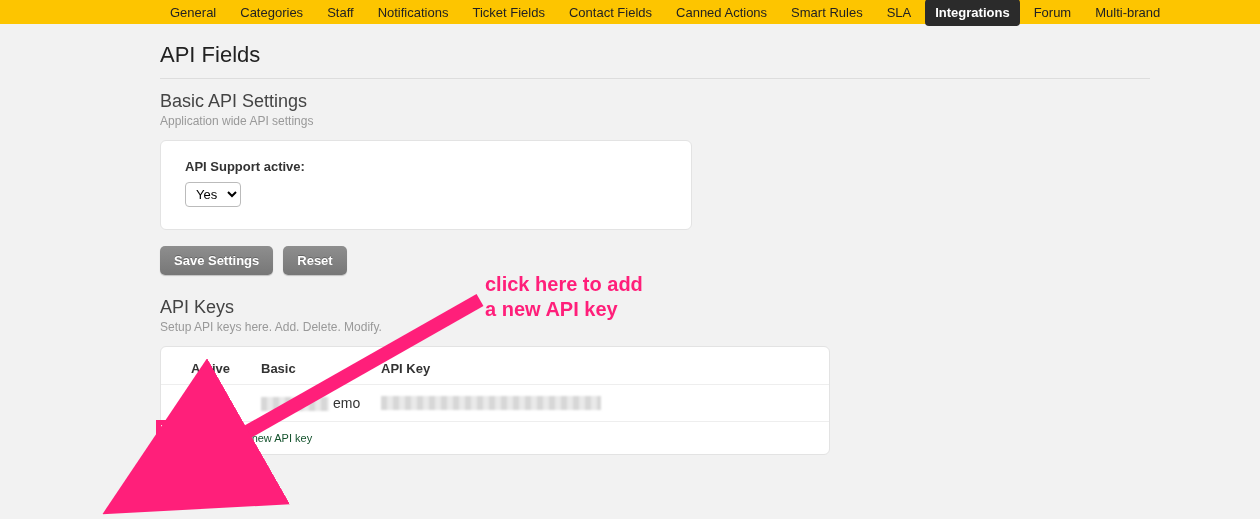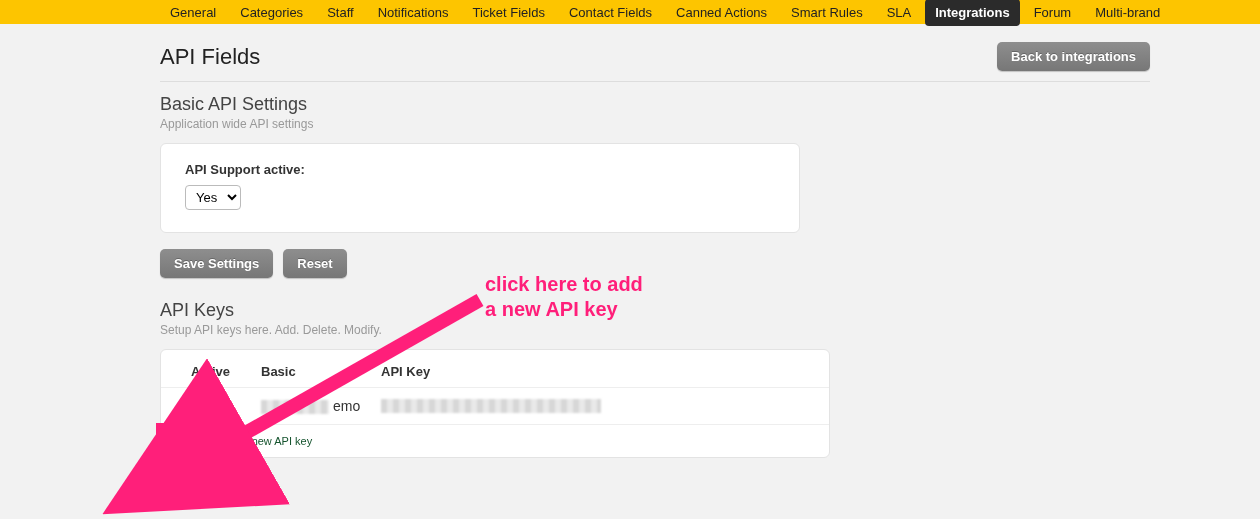--- a/index.html
+++ b/index.html
@@ -75,21 +75,21 @@
     margin-bottom: 12px;
   }
   .panel {
     background: #fff;
     border: 1px solid #e3e3e3;
     border-radius: 6px;
     padding: 18px 24px;
     width: 670px;
     margin-bottom: 16px;
   }
-  .panel-wide { width: 640px; min-height: 90px; }
+  .panel-wide { width: 532px; min-height: 90px; }
   .form-label {
     font-weight: 600;
     font-size: 13px;
     margin-bottom: 8px;
     display: block;
   }
   select {
     font-size: 13px;
     padding: 3px 6px;
     border-radius: 4px;
@@ -189,21 +189,20 @@
   <div class="item">Smart Rules</div>
   <div class="item">SLA</div>
   <div class="item active">Integrations</div>
   <div class="item">Forum</div>
   <div class="item">Multi-brand</div>
 </div>
 
 <div class="page">
   <div class="page-header">
     <h1 class="page-title">API Fields</h1>
-    <button class="btn-gray">Back to integrations</button>
   </div>
 
   <div>
     <div class="section-title">Basic API Settings</div>
     <div class="section-sub">Application wide API settings</div>
     <div class="panel panel-wide">
       <label class="form-label">API Support active:</label>
       <select>
         <option>Yes</option>
       </select>

